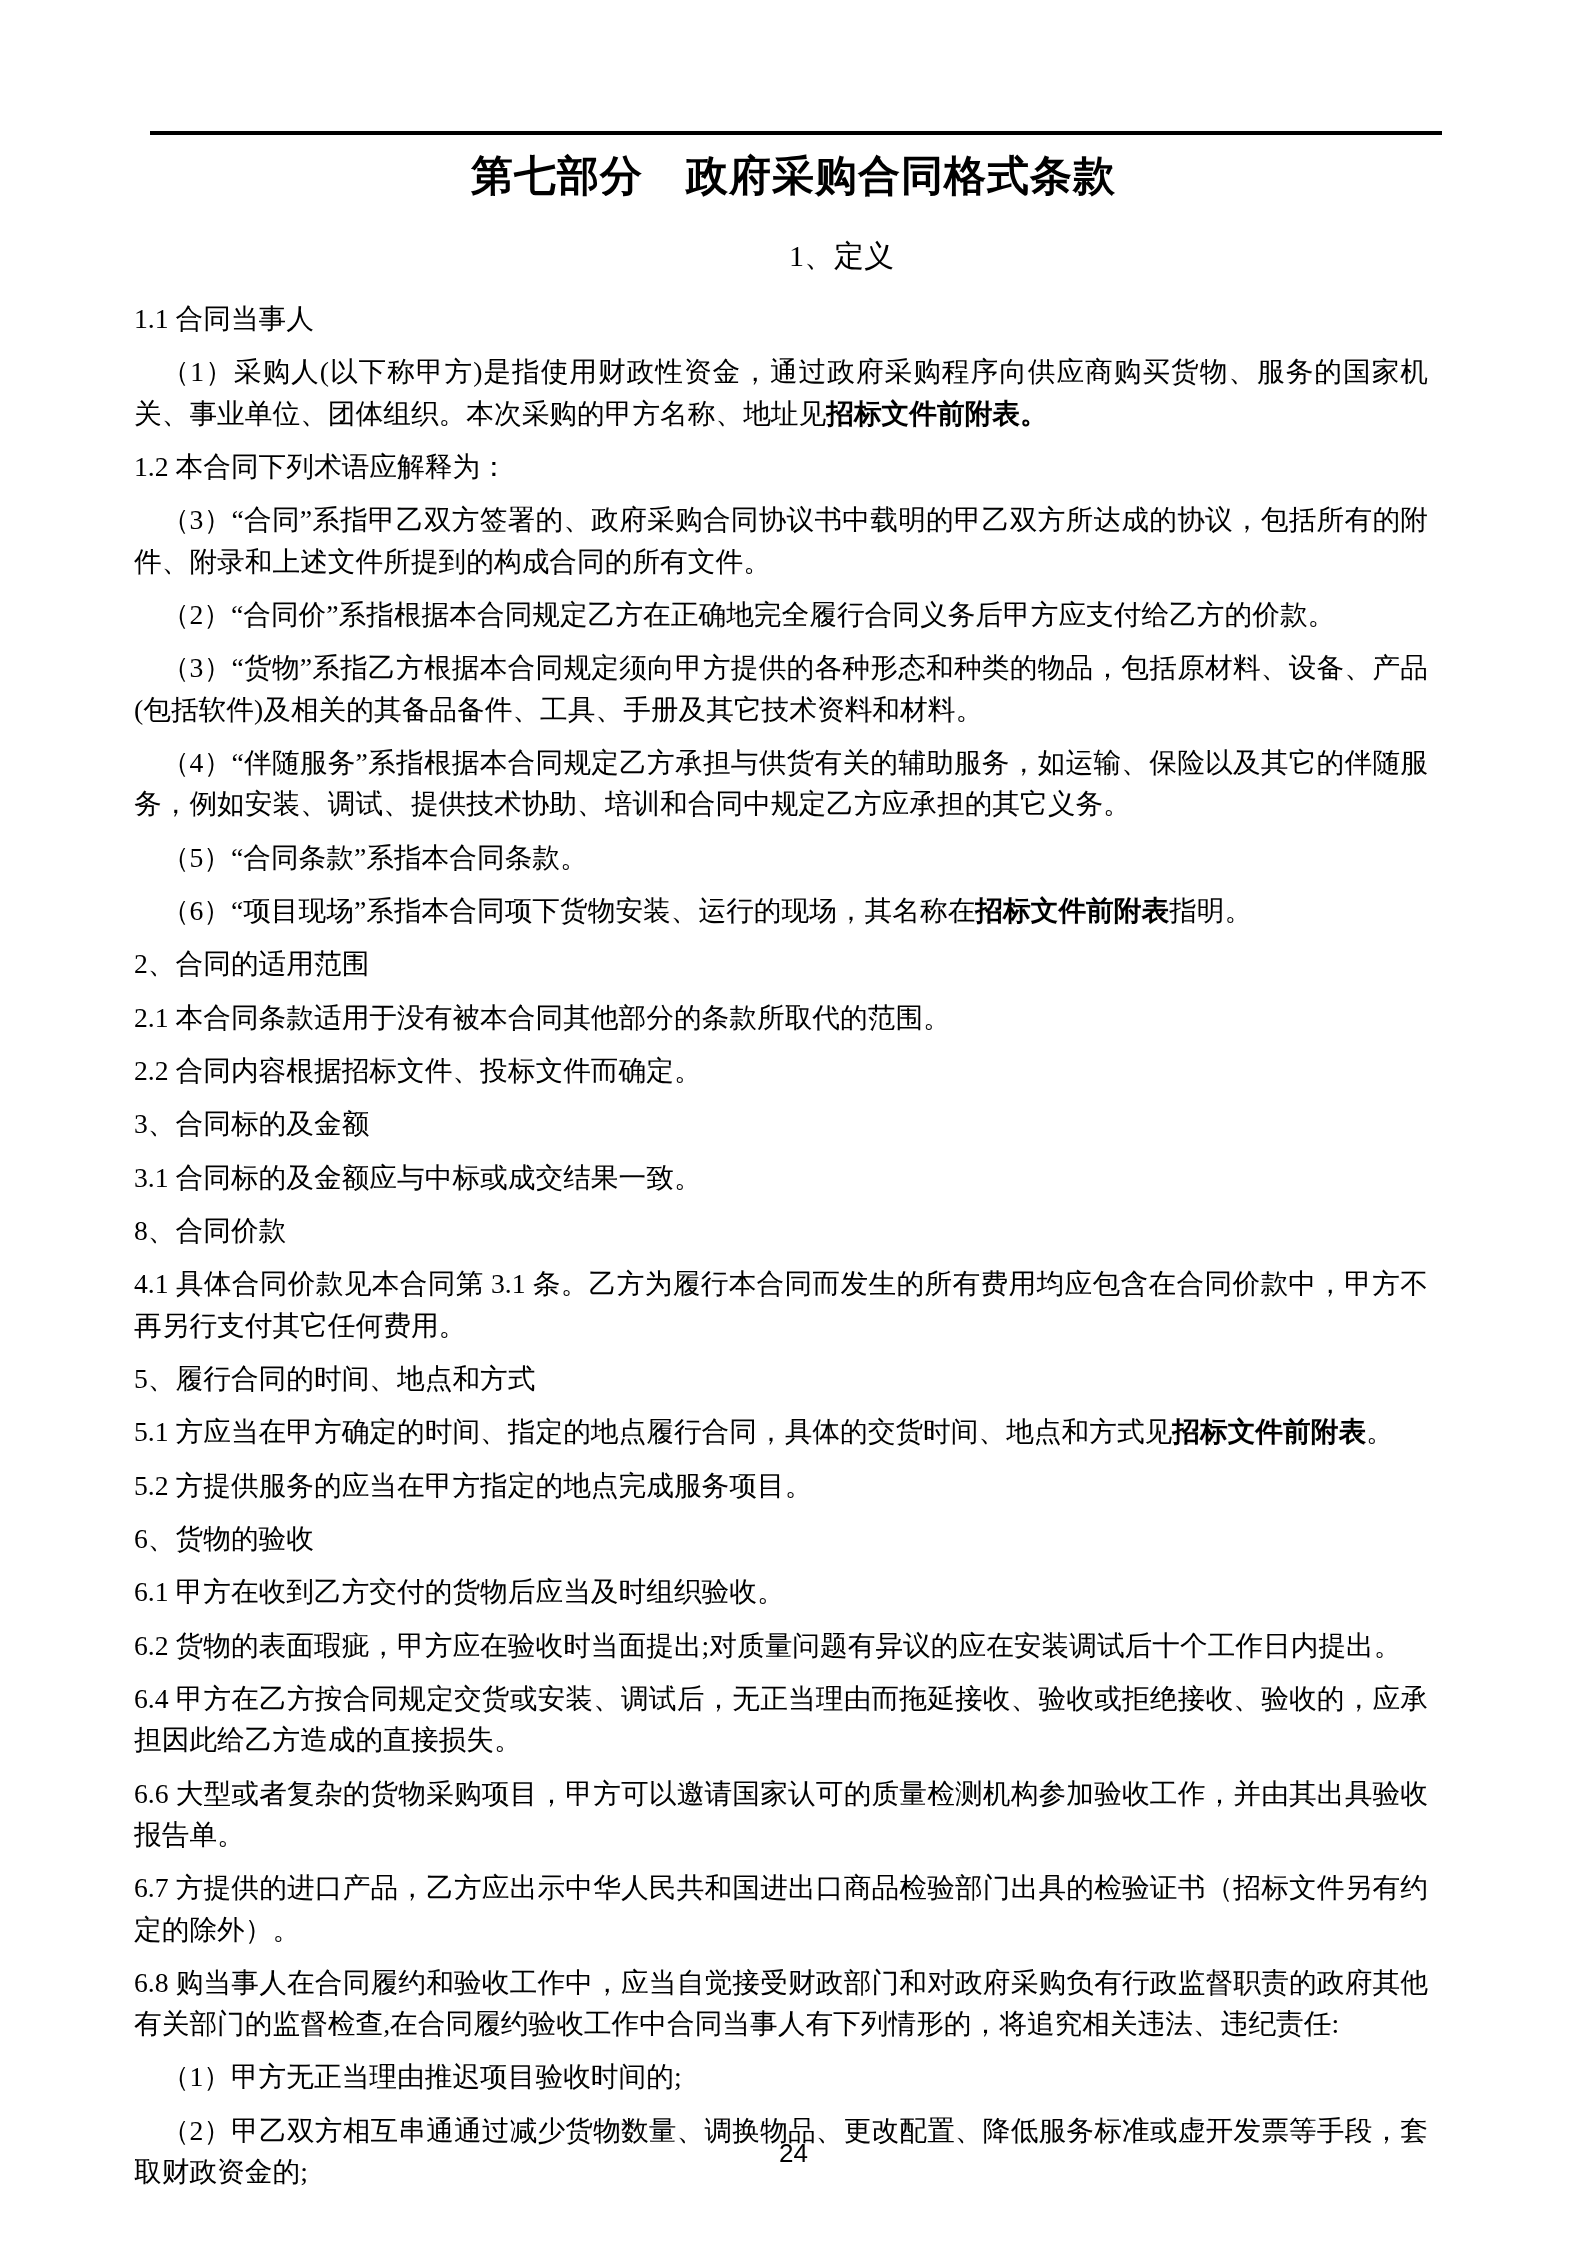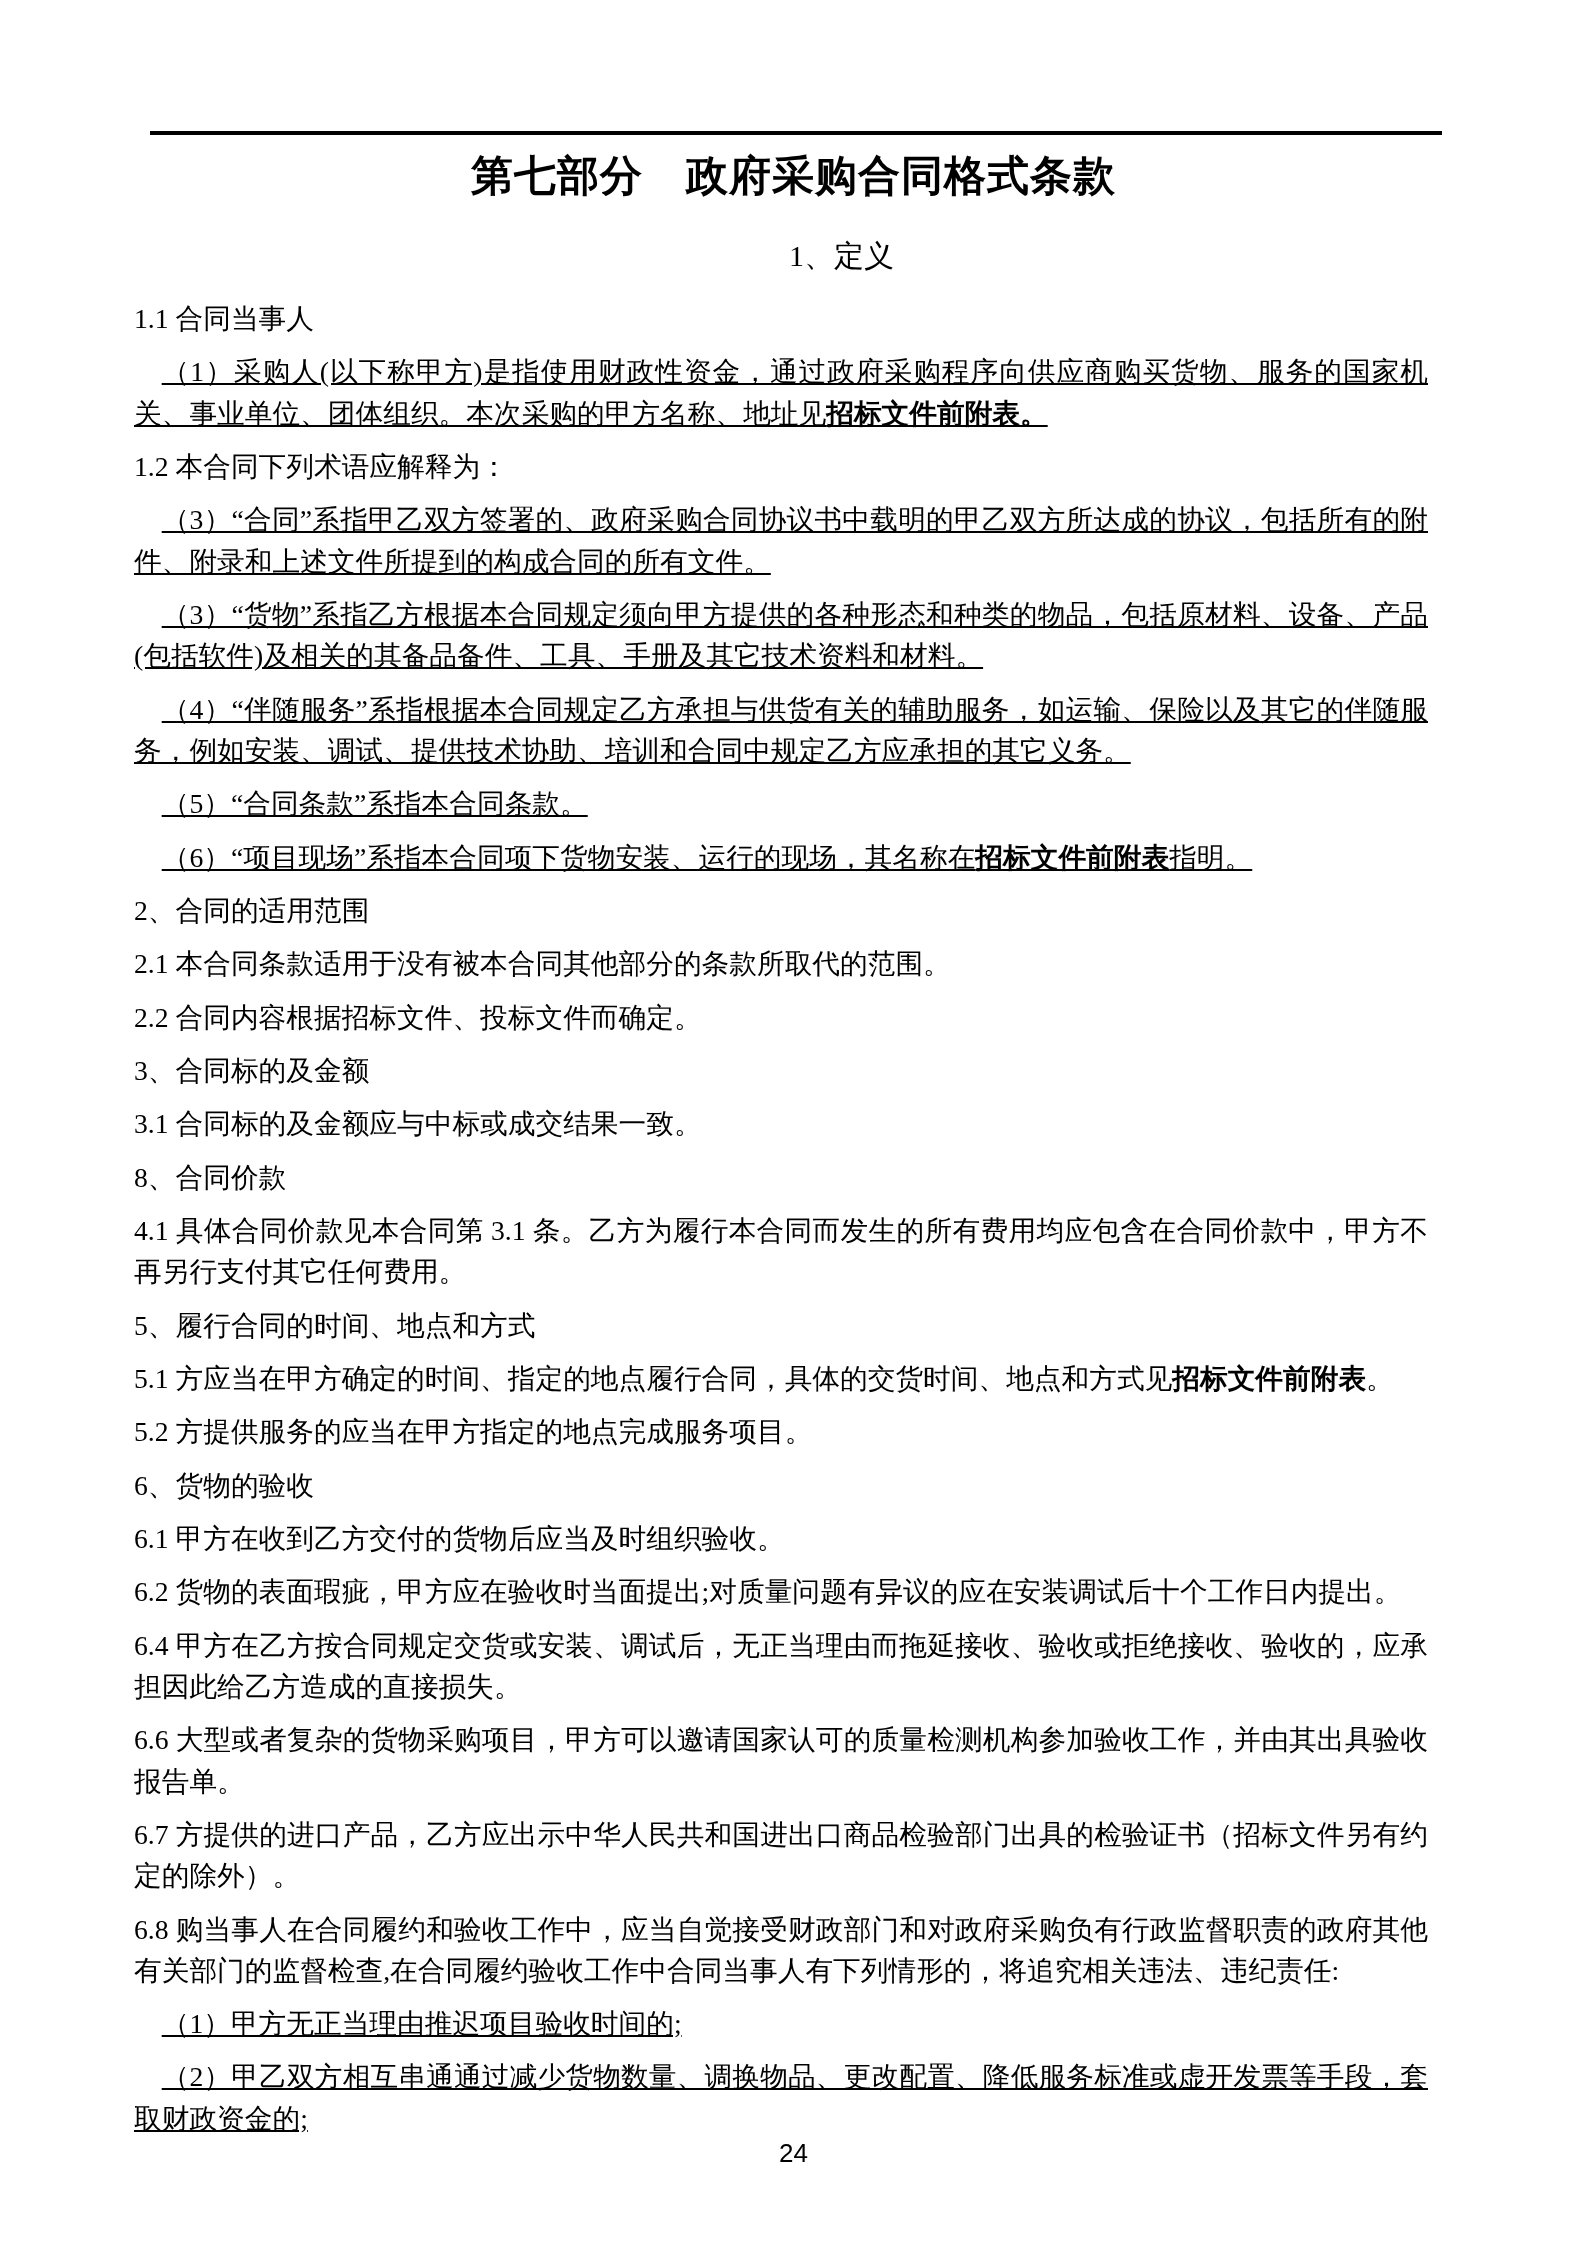--- a/index.html
+++ b/index.html
@@ -36,21 +36,21 @@
     padding-left:48px;
   }
   .doc-body{
     position:absolute;
     top:286px;left:122px;width:1318px;
     font-size:27.7px;
     line-height:41.33px;
     text-align:justify;
   }
   .doc-body p{margin:12px;padding:0;}
-  .doc-body p.indent{text-indent:1em;text-decoration:underline;}
+  .doc-body p.indent{text-indent:1em;}
   .doc-body .b{font-weight:bold;}
   .page-footer{
     position:absolute;
     top:2138px;left:0;width:100%;
     text-align:center;
     font-family:"Liberation Sans","DejaVu Sans",sans-serif;
     font-size:26px;
     line-height:1.2;
   }
 </style>
@@ -59,20 +59,21 @@
 
 <div class="page">
   <div class="header-rule"></div>
   <h1 class="doc-title">第七部分　政府采购合同格式条款</h1>
   <h2 class="doc-subtitle">1、定义</h2>
   <div class="doc-body" id="doc-body">
       <p class=""><span>1.1 合同当事人</span></p>
       <p class="indent"><span>（1）采购人(以下称甲方)是指使用财政性资金，通过政府采购程序向供应商购买货物、服务的国家机关、事业单位、团体组织。本次采购的甲方名称、地址见</span><span class="b">招标文件前附表。</span></p>
       <p class=""><span>1.2 本合同下列术语应解释为：</span></p>
       <p class="indent"><span>（3）“合同”系指甲乙双方签署的、政府采购合同协议书中载明的甲乙双方所达成的协议，包括所有的附件、附录和上述文件所提到的构成合同的所有文件。</span></p>
+      <p class="indent"><span>（2）“合同价”系指根据本合同规定乙方在正确地完全履行合同义务后甲方应支付给乙方的价款。</span></p>
       <p class="indent"><span>（3）“货物”系指乙方根据本合同规定须向甲方提供的各种形态和种类的物品，包括原材料、设备、产品(包括软件)及相关的其备品备件、工具、手册及其它技术资料和材料。</span></p>
       <p class="indent"><span>（4）“伴随服务”系指根据本合同规定乙方承担与供货有关的辅助服务，如运输、保险以及其它的伴随服务，例如安装、调试、提供技术协助、培训和合同中规定乙方应承担的其它义务。</span></p>
       <p class="indent"><span>（5）“合同条款”系指本合同条款。</span></p>
       <p class="indent"><span>（6）“项目现场”系指本合同项下货物安装、运行的现场，其名称在</span><span class="b">招标文件前附表</span><span>指明。</span></p>
       <p class=""><span>2、合同的适用范围</span></p>
       <p class=""><span>2.1 本合同条款适用于没有被本合同其他部分的条款所取代的范围。</span></p>
       <p class=""><span>2.2 合同内容根据招标文件、投标文件而确定。</span></p>
       <p class=""><span>3、合同标的及金额</span></p>
       <p class=""><span>3.1 合同标的及金额应与中标或成交结果一致。</span></p>
       <p class=""><span>8、合同价款</span></p>

